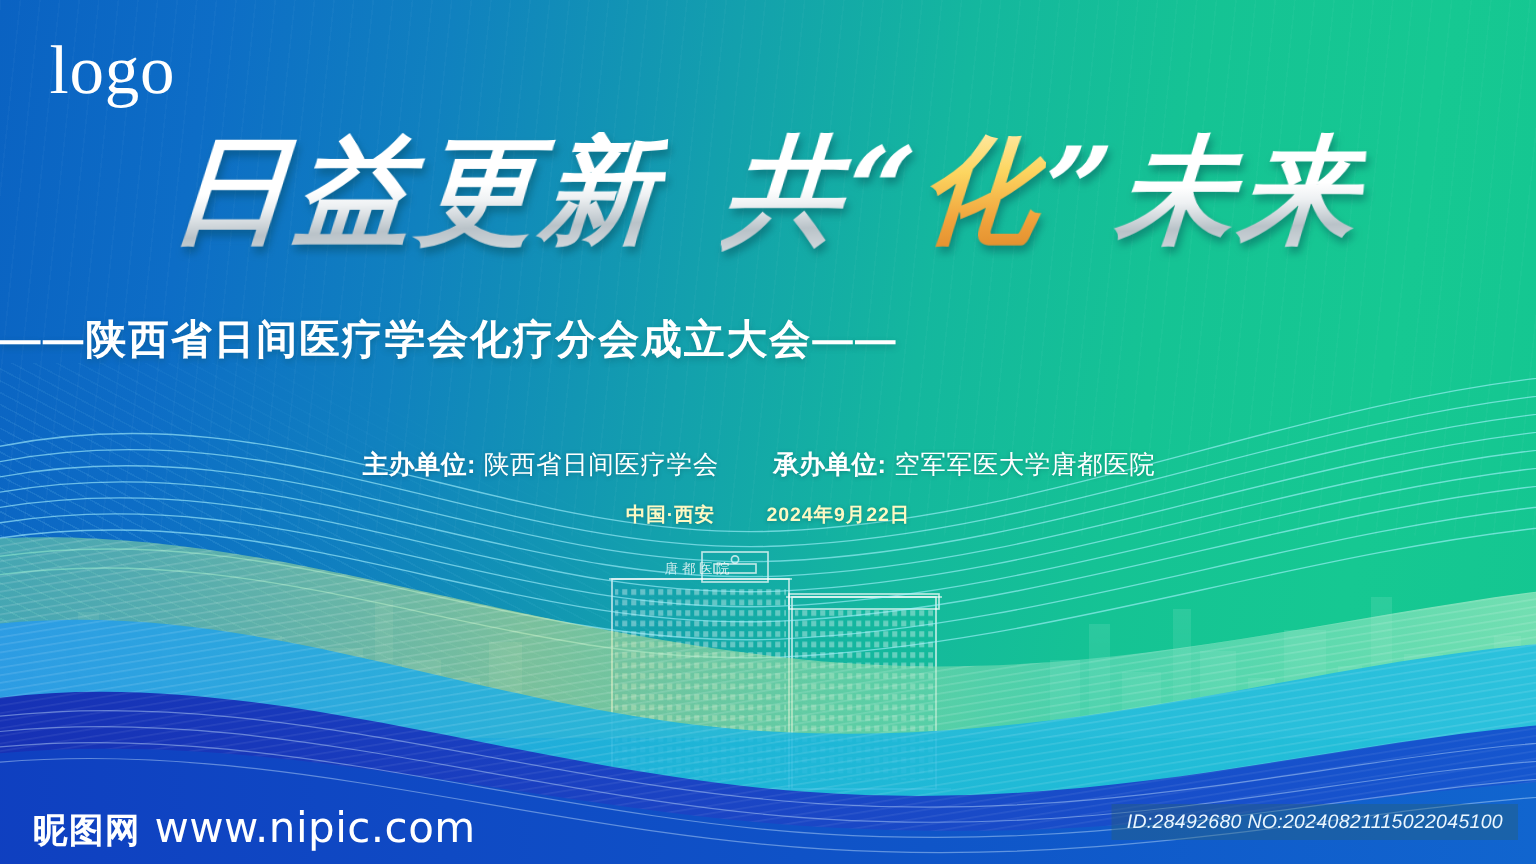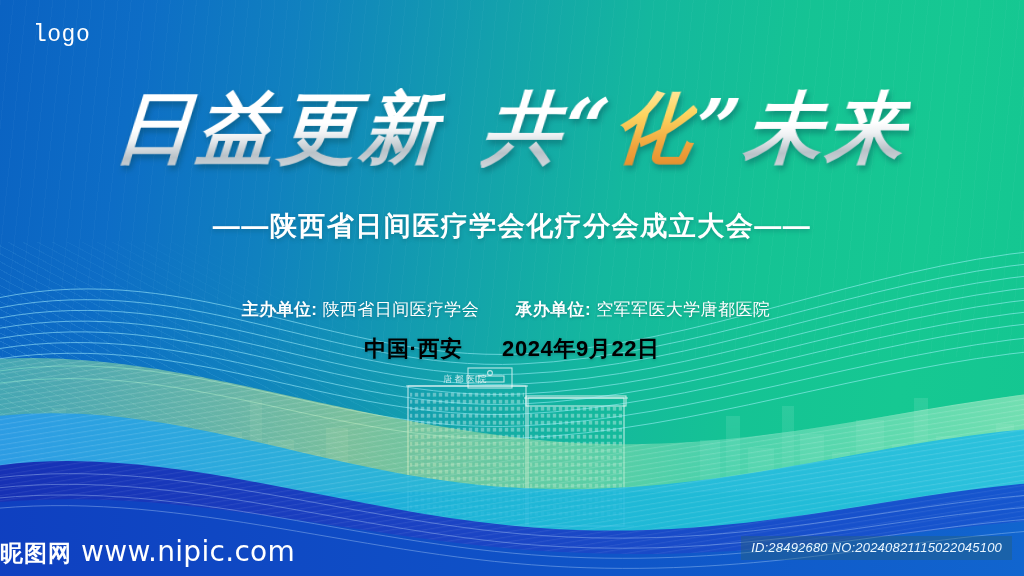--- a/index.html
+++ b/index.html
@@ -49,23 +49,23 @@
 
   
   .art{position:absolute;inset:0;pointer-events:none;}
 
   
   .waves{position:absolute;left:0;right:0;bottom:0;height:58%;}
 
   
   .logo{
     position:absolute;left:33px;top:24px;
-    color:#ffffff;font-size:23px;line-height:1;font-weight:400;
+    color:#ffffff;font-size:46px;line-height:1;font-weight:400;
     letter-spacing:.5px;
-    font-family:Liberation Mono, monospace;
+    font-family:Liberation Serif, serif;
   }
 
   .title-wrap{
     position:absolute;left:0;right:0;top:88px;text-align:center;
   }
   .title{
     display:inline-block;position:relative;
     font-family:"DejaVu Serif","Liberation Serif",serif;
     font-size:78px;line-height:1.02;font-weight:700;
     font-style:italic;
@@ -84,46 +84,46 @@
     background:linear-gradient(178deg,#ffe9a3 0%,#fcd560 34%,#f0a33c 72%,#e08d2d 100%);
     -webkit-background-clip:text;background-clip:text;color:transparent;
     -webkit-text-fill-color:transparent;
     filter:drop-shadow(2px 4px 3px rgba(0,60,70,.40));
     transform:skewX(-4deg);
     display:inline-block;
   }
   .t-gap{display:inline-block;width:40px;}
 
   .subtitle{
-    position:absolute;left:0;right:0;top:208px;text-align:center;
+    position:absolute;left:0;right:0;top:208px;text-align:left;
     color:#ffffff;font-size:27px;font-weight:700;letter-spacing:1.5px;
     text-shadow:0 2px 4px rgba(0,70,80,.30);
   }
 
   .org-line{
     position:absolute;left:0;right:12px;top:298px;text-align:center;
     color:#ffffff;font-size:17px;letter-spacing:.4px;
     text-shadow:0 1px 3px rgba(0,60,70,.35);
   }
   .org-line .lbl{font-weight:700;}
   .org-gap{display:inline-block;width:26px;}
 
   .date-line{
     position:absolute;left:0;right:0;top:334px;text-align:center;
-    color:#000000;font-size:22px;font-weight:700;letter-spacing:.6px;
+    color:#fef9c3;font-size:13px;font-weight:700;letter-spacing:.6px;
     text-shadow:0 1px 3px rgba(0,60,70,.35);
   }
 
   
   .wm{
     position:absolute;left:0;bottom:0;width:100%;height:48px;
     display:flex;align-items:center;
   }
   .wm-brand{
-    display:flex;align-items:baseline;gap:9px;
+    display:flex;align-items:baseline;gap:9px;padding-left:22px;
     color:#ffffff;
   }
   .wm-cn{font-size:23px;font-weight:700;letter-spacing:1px;
          font-family:"DejaVu Sans",sans-serif;}
   .wm-url{font-size:28px;font-weight:400;letter-spacing:.3px;
           font-family:"DejaVu Sans",sans-serif;}
 
   .idtag{
     position:absolute;right:12px;bottom:16px;
     background:rgba(40,95,120,.42);

